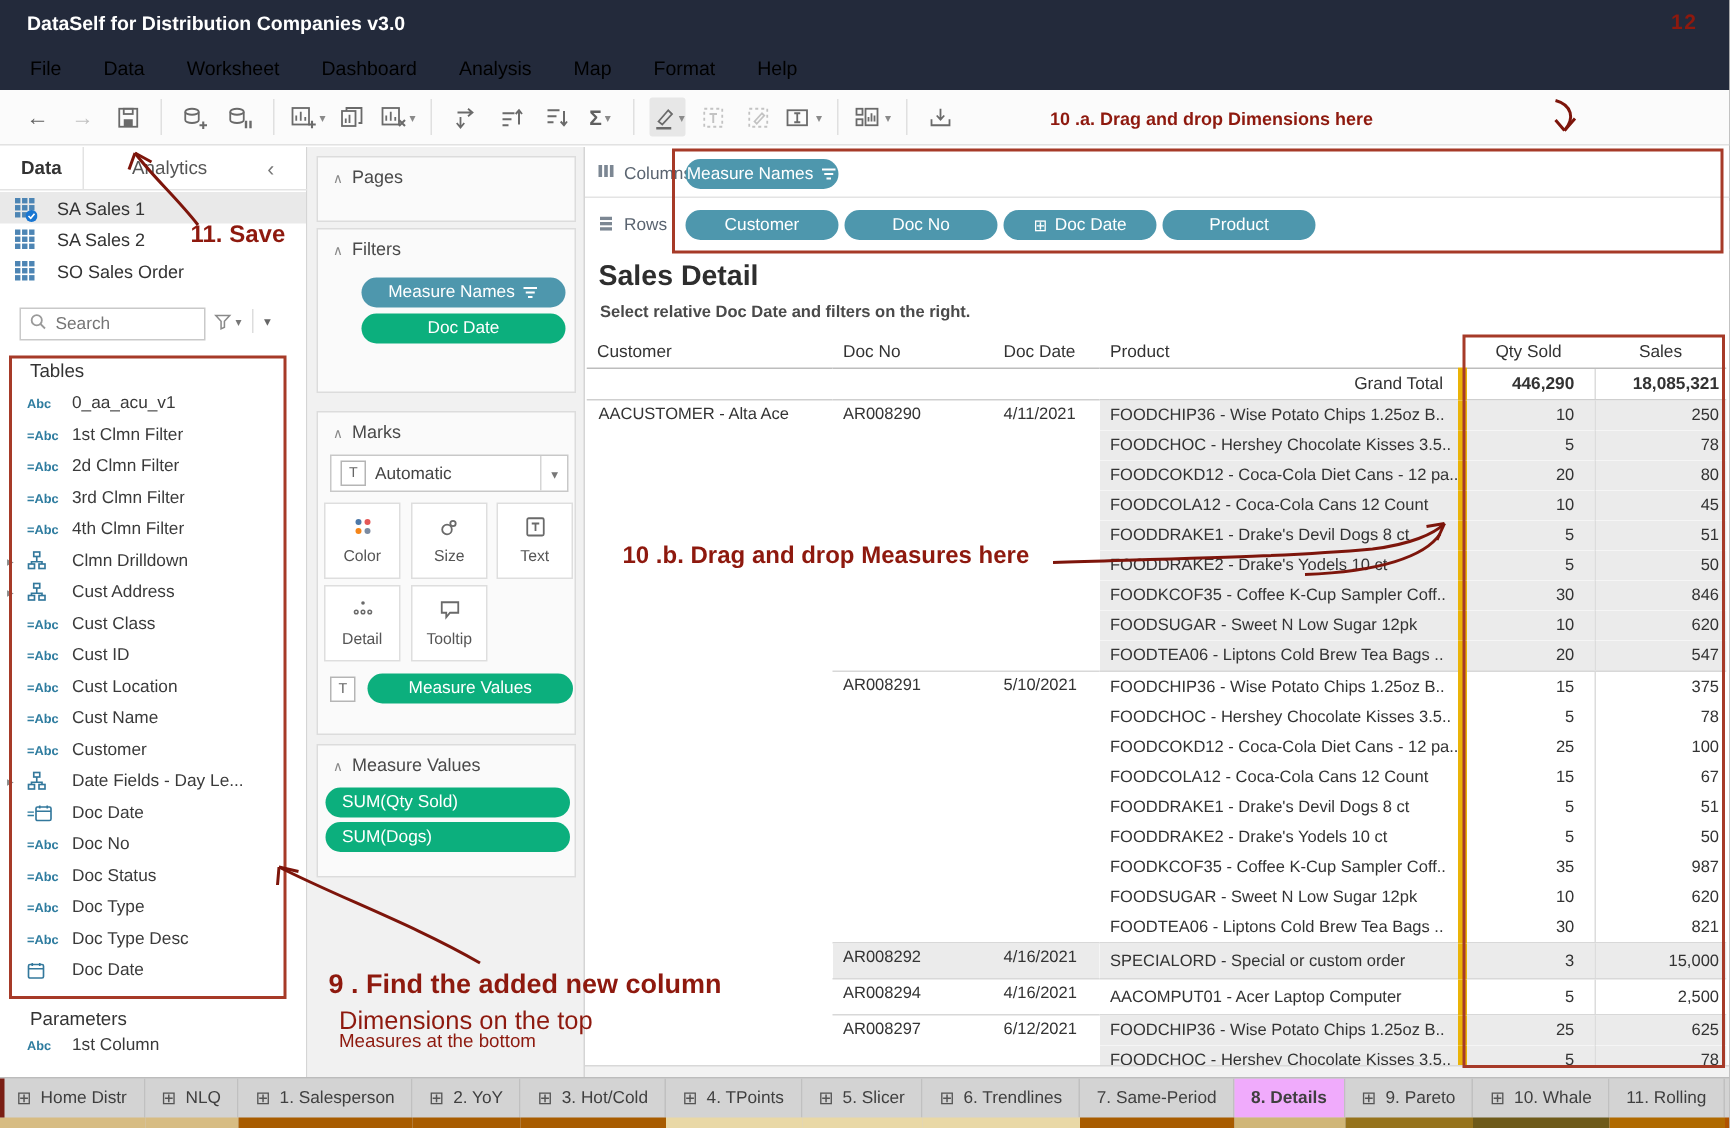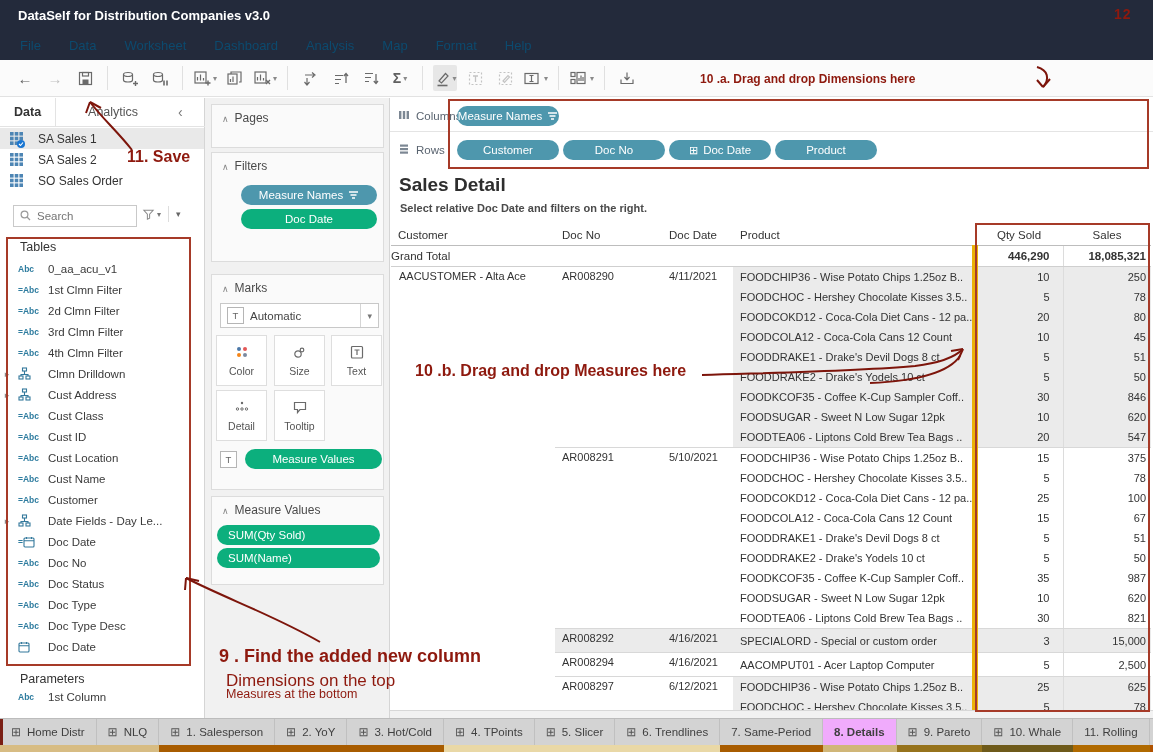--- a/index.html
+++ b/index.html
@@ -4,21 +4,21 @@
 <style>
   html,body{margin:0;padding:0;background:#888;}
   #app{position:relative;width:1153px;height:752px;background:#fff;overflow:hidden;
        font-family:"Liberation Sans",sans-serif;-webkit-font-smoothing:antialiased;}
   .abs{position:absolute;}
   
   .topnav{left:0;top:0;width:1153px;height:60px;background:#232a3b;}
   .apptitle{left:18px;top:8px;color:#fff;font-size:13px;font-weight:bold;}
   .corner12{left:1114px;top:6px;color:#7e1512;font-size:14px;font-weight:bold;letter-spacing:1px;}
   .menurow{left:6px;top:32px;display:flex;}
-  .menu-item{color:#0c4a6e;font-size:13px;padding:6px 14px;cursor:default;}
+  .menu-item{color:#000000;font-size:13px;padding:6px 14px;cursor:default;}
   .toolbar{left:0;top:60px;width:1153px;height:37px;background:#fbfbfb;border-bottom:1px solid #e2e2e2;
            display:flex;align-items:center;padding-left:10px;box-sizing:border-box;}
   .tbtn{display:inline-flex;align-items:center;justify-content:center;min-width:24px;height:26px;
         margin:0 3px;color:#606060;font-size:15px;border-radius:2px;}
   .tbtn svg{display:block;}
   .tbtn.disabled{opacity:.38;}
   .tbtn.active{background:#e7e7e7;}
   .tbtn .dd{font-size:8px;color:#8a8a8a;margin-left:2px;}
   .tsep{width:1px;height:24px;background:#e0e0e0;margin:0 7px;}
   
@@ -75,21 +75,21 @@
   .dt th.num{text-align:center;padding:0;}
   .dt td{height:20px;padding:0;white-space:nowrap;overflow:hidden;}
   .dt td.custc{vertical-align:top;padding:3px 0 0 8px;}
   .dt td.docc{vertical-align:top;padding:3px 0 0 7px;}
   .dt td.prod{padding-left:7px;}
   .dt td.qty{text-align:right;padding-right:13px;border-left:6px solid #eab308;}
   .dt td.sales{text-align:right;padding-right:5px;border-left:1px solid #dcdcdc;}
   .dt td.bg{background:#ebebeb;}
   .dt td.bend{border-bottom:1px solid #d8d8d8;}
   .dt tr.gt td{border-bottom:1px solid #cfcfcf;font-size:11.5px;}
-  .dt tr.gt .gtl{padding-right:22px;}
+  .dt tr.gt .gtl{text-align:right;padding-right:10px;}
   .dt tr.gt .gv{font-weight:bold;}
   .scrollstrip{left:390px;top:710px;width:763px;height:8px;background:#f2f2f2;border-top:1px solid #d8d8d8;box-sizing:border-box;}
   
   .tabbar{left:0;top:718px;width:1153px;height:34px;background:#d3d3d3;border-top:1px solid #bcbcbc;
           display:flex;overflow:hidden;box-sizing:border-box;}
   .btab{flex:none;display:flex;flex-direction:column;}
   .btab .lab{height:27px;display:flex;align-items:center;padding:0 11px;font-size:11.5px;color:#3f3f3f;
              border-right:1px solid #c0c0c0;gap:6px;background:#d3d3d3;}
   .btab.active .lab{background:#f0abfc;font-weight:bold;}
   .btab .strip{height:7px;}
@@ -533,21 +533,21 @@
       <div class="pill measure" style="width:137px;">Measure Values</div>
     </div>
   </div>
   <div class="card" style="left:211px;top:496px;width:173px;height:89px;">
     <div class="ctitle"><span class="ch">∧</span><span>Measure Values</span></div>
     <div id="mvpills" style="position: absolute; left: 5px; top: 28px;">
         <div class="pill measure left" style="width: 163px; margin-bottom: 3px;">
           <span>SUM(Qty Sold)</span>
         </div>
         <div class="pill measure left" style="width: 163px; margin-bottom: 3px;">
-          <span>SUM(Name)</span>
+          <span>SUM(Dogs)</span>
         </div>
       </div>
   </div>
 
   <div class="shelf" style="top:100px;">
     <div class="shlabel">
         <span><svg width="12" height="12" viewBox="0 0 12 12">
             <rect x="1" y="2" width="2.4" height="8" fill="#7c8793"></rect>
             <rect x="4.8" y="2" width="2.4" height="8" fill="#7c8793"></rect>
             <rect x="8.6" y="2" width="2.4" height="8" fill="#7c8793"></rect>

